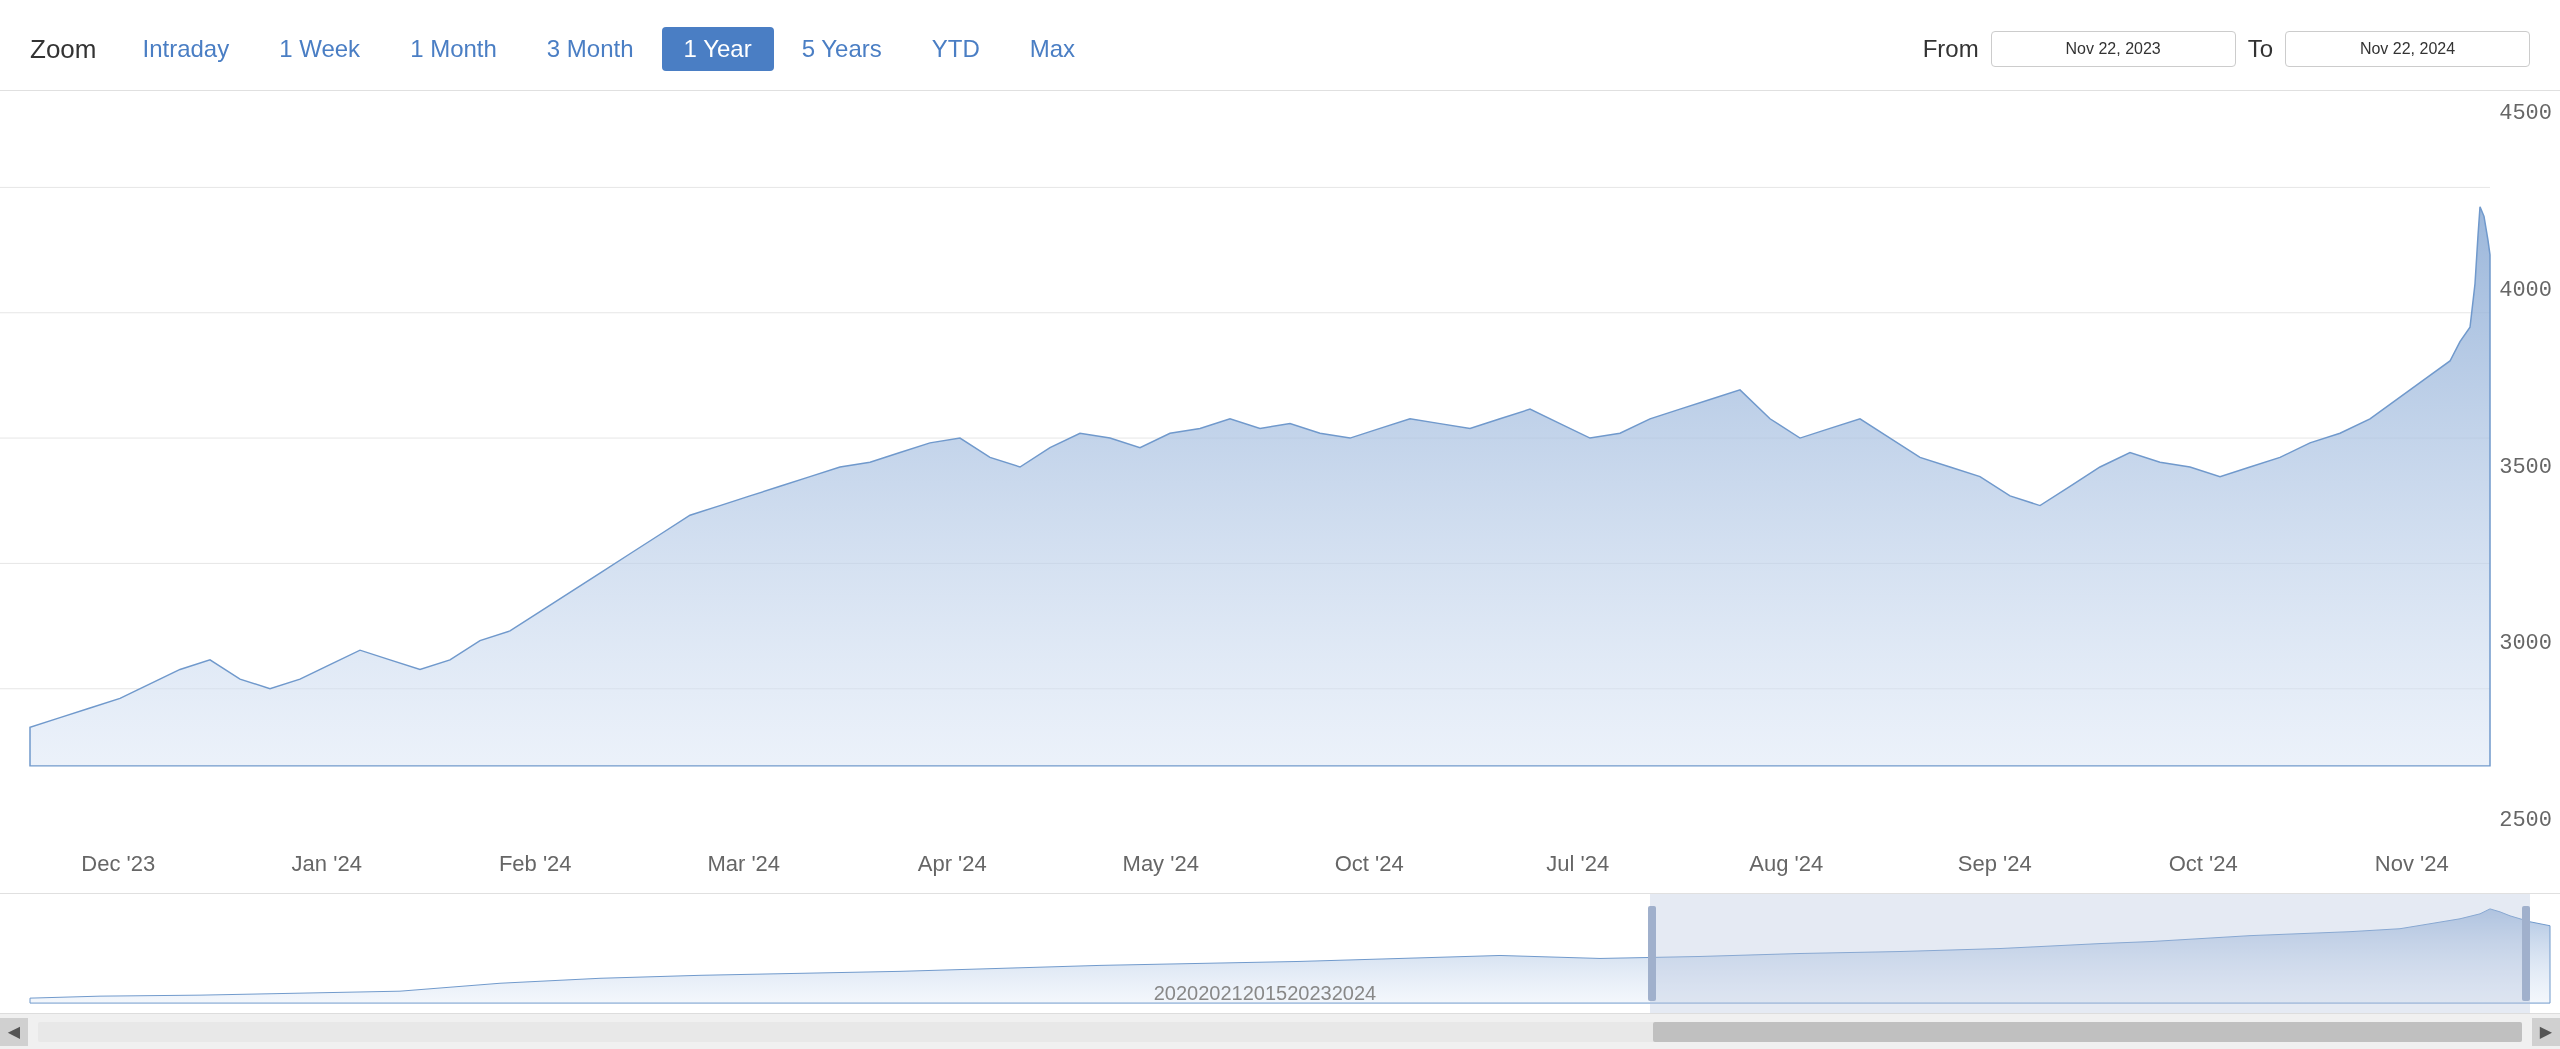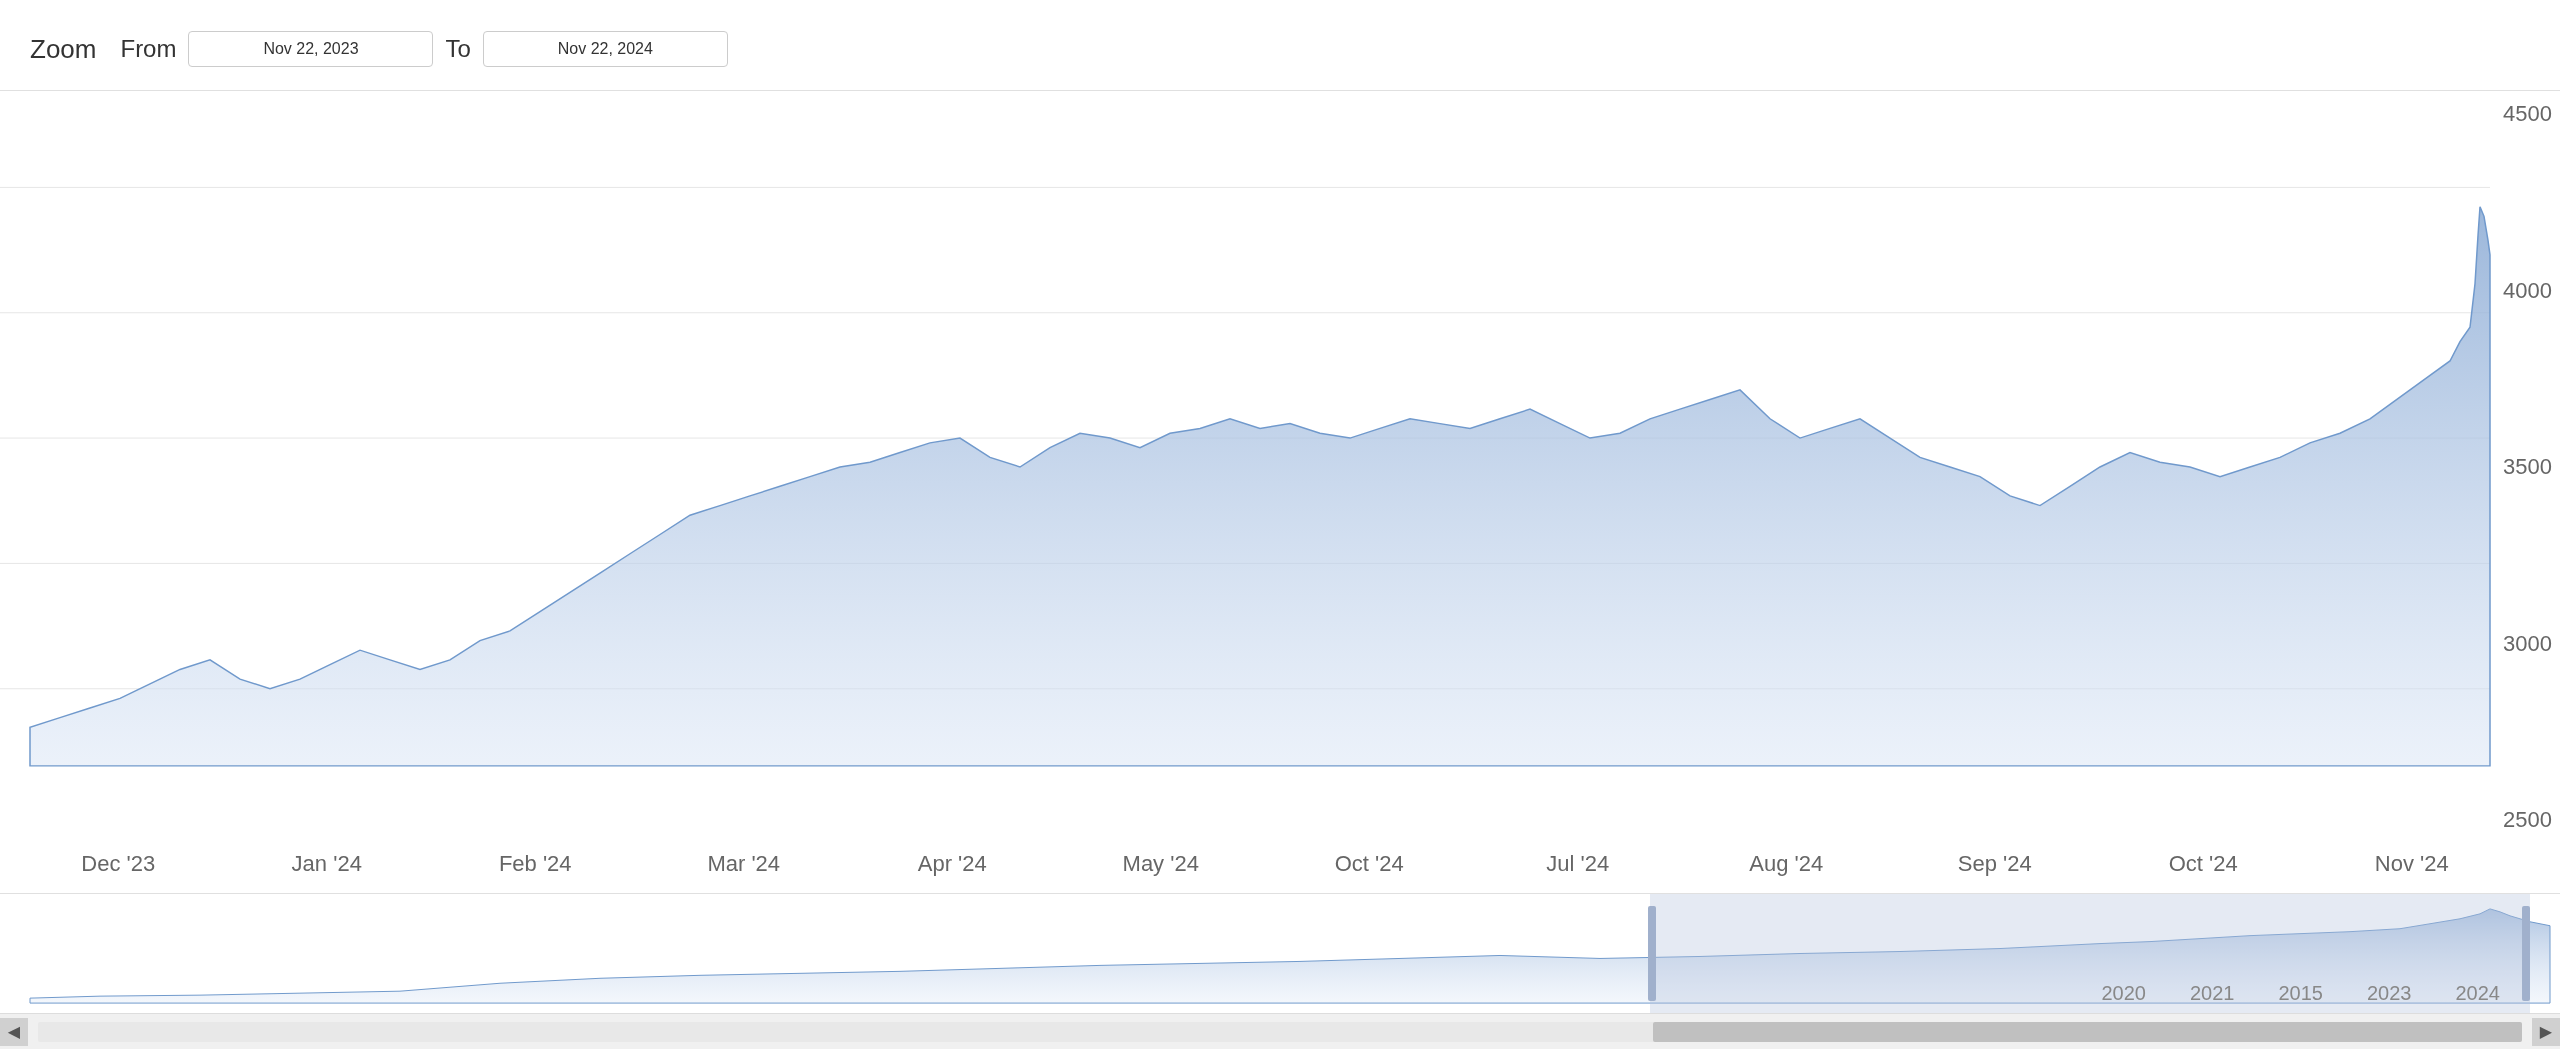--- a/index.html
+++ b/index.html
@@ -149,42 +149,52 @@
       width: 70px;
       display: flex;
       flex-direction: column;
       justify-content: space-between;
       padding: 10px 8px;
     }
     .y-label {
       font-size: 22px;
       color: #666;
       text-align: right;
+      font-family: Liberation Mono, monospace;
     }
     .mini-year-labels {
       position: absolute;
       bottom: 8px;
       left: 30px;
       right: 60px;
       display: flex;
-      justify-content: flex-end;
-      gap: 44px;
+      justify-content: center;
     }
     .mini-year-label {
       font-size: 20px;
       color: #888;
     }
   </style>
 </head>
 <body>
 
 <div class="chart-container">
 
   <div class="toolbar">
     <span class="zoom-label">Zoom</span>
+    <div class="zoom-buttons">
+      <button class="zoom-btn">Intraday</button>
+      <button class="zoom-btn">1 Week</button>
+      <button class="zoom-btn">1 Month</button>
+      <button class="zoom-btn">3 Month</button>
+      <button class="zoom-btn active">1 Year</button>
+      <button class="zoom-btn">5 Years</button>
+      <button class="zoom-btn">YTD</button>
+      <button class="zoom-btn">Max</button>
+    </div>
     <div class="date-range">
       <span class="from-label">From</span>
       <input class="date-input" type="text" value="Nov 22, 2023" style="">
       <span class="to-label">To</span>
       <input class="date-input" type="text" value="Nov 22, 2024" style="">
     </div>
   </div>
 
   <div class="main-chart-area">
     <svg class="main-chart-svg" viewBox="0 0 2560 780" preserveAspectRatio="none">

